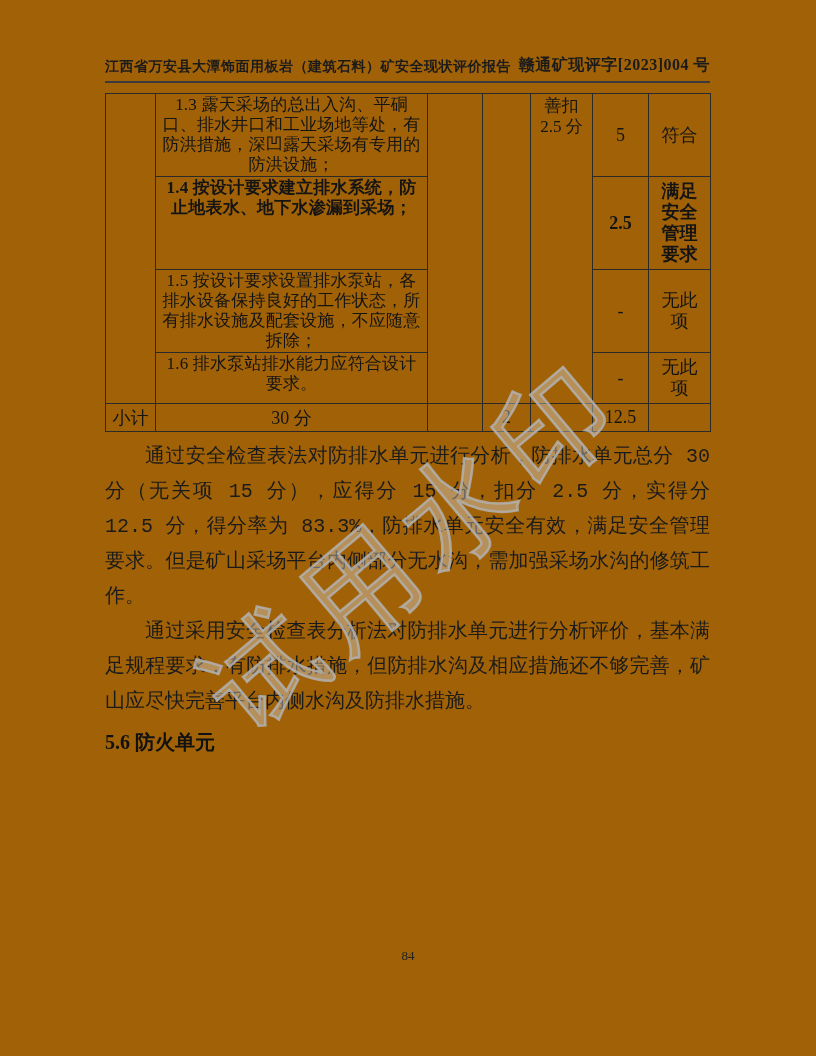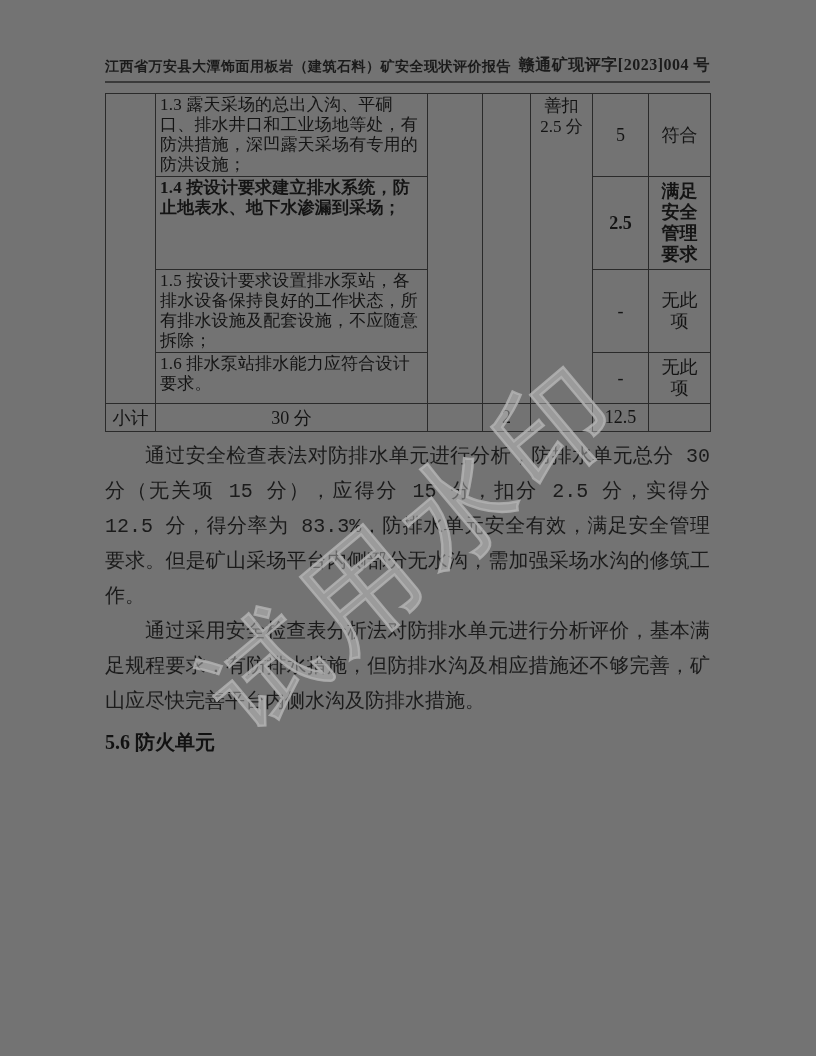--- a/index.html
+++ b/index.html
@@ -1,37 +1,37 @@
 <!DOCTYPE html>
 <html><head>
 <meta charset="utf-8">
 <style>
   html,body { margin:0; padding:0; background:#e8e8e8; }
   .page {
     position:relative; width:816px; height:1056px; margin:0 auto;
-    background:#737373; overflow:hidden;
+    background:#a16207; overflow:hidden;
     font-family:"Liberation Serif","DejaVu Serif",serif;
     color:#1b1b1b;
   }
   
   .header {
     position:absolute; top:55px; left:105px; width:605px;
     display:flex; justify-content:space-between; align-items:flex-end;
     font-size:14px; font-weight:bold; letter-spacing:0.5px;
     border-bottom:2px solid #3a3a3a; padding-bottom:5px;
   }
   .header .doc-no { font-size:16px; white-space:nowrap; }
   
   .content { position:absolute; top:93px; left:105px; width:605px; }
   table.checklist {
     border-collapse:collapse; table-layout:fixed; width:605px;
     font-size:17px; color:#141414;
   }
   table.checklist td {
-    border:1.5px solid #2a2a2a; padding:1px 4px; overflow:hidden;
+    border:1.5px solid #2a2a2a; padding:1px 4px; overflow:hidden;text-align:center;
   }
   td.item-col { text-align:center; vertical-align:middle; }
   td.content-cell { vertical-align:top; text-align:left; line-height:20px; letter-spacing:0.2px; }
   td.empty-tall { }
   td.deduction-cell { vertical-align:top; text-align:center; line-height:21px; padding-top:3px; }
   td.score-cell, td.remark-cell { text-align:center; vertical-align:middle; font-size:18px; line-height:21px; padding:1px 2px; }
   tr.subtotal-row td { text-align:center; vertical-align:middle; font-size:18px; height:27px; padding:0 2px; }
   
   .bodytext { margin-top:7px; }
   p.para {
@@ -120,14 +120,15 @@
     <div class="bodytext">
       <p class="para">通过安全检查表法对防排水单元进行分析，防排水单元总分 30 分（无关项 15 分），应得分 15 分，扣分 2.5 分，实得分 12.5 分，得分率为 83.3%，防排水单元安全有效，满足安全管理要求。但是矿山采场平台内侧部分无水沟，需加强采场水沟的修筑工作。</p>
       <p class="para">通过采用安全检查表分析法对防排水单元进行分析评价，基本满足规程要求，有防排水措施，但防排水沟及相应措施还不够完善，矿山应尽快完善平台内侧水沟及防排水措施。</p>
       <h3 class="sec" style="">5.6 防火单元</h3>
     </div>
 
   </div>
 
   <div class="watermark">试用水印</div>
 
+  <div class="page-number">84</div>
 
 </div>
 
 </body></html>

